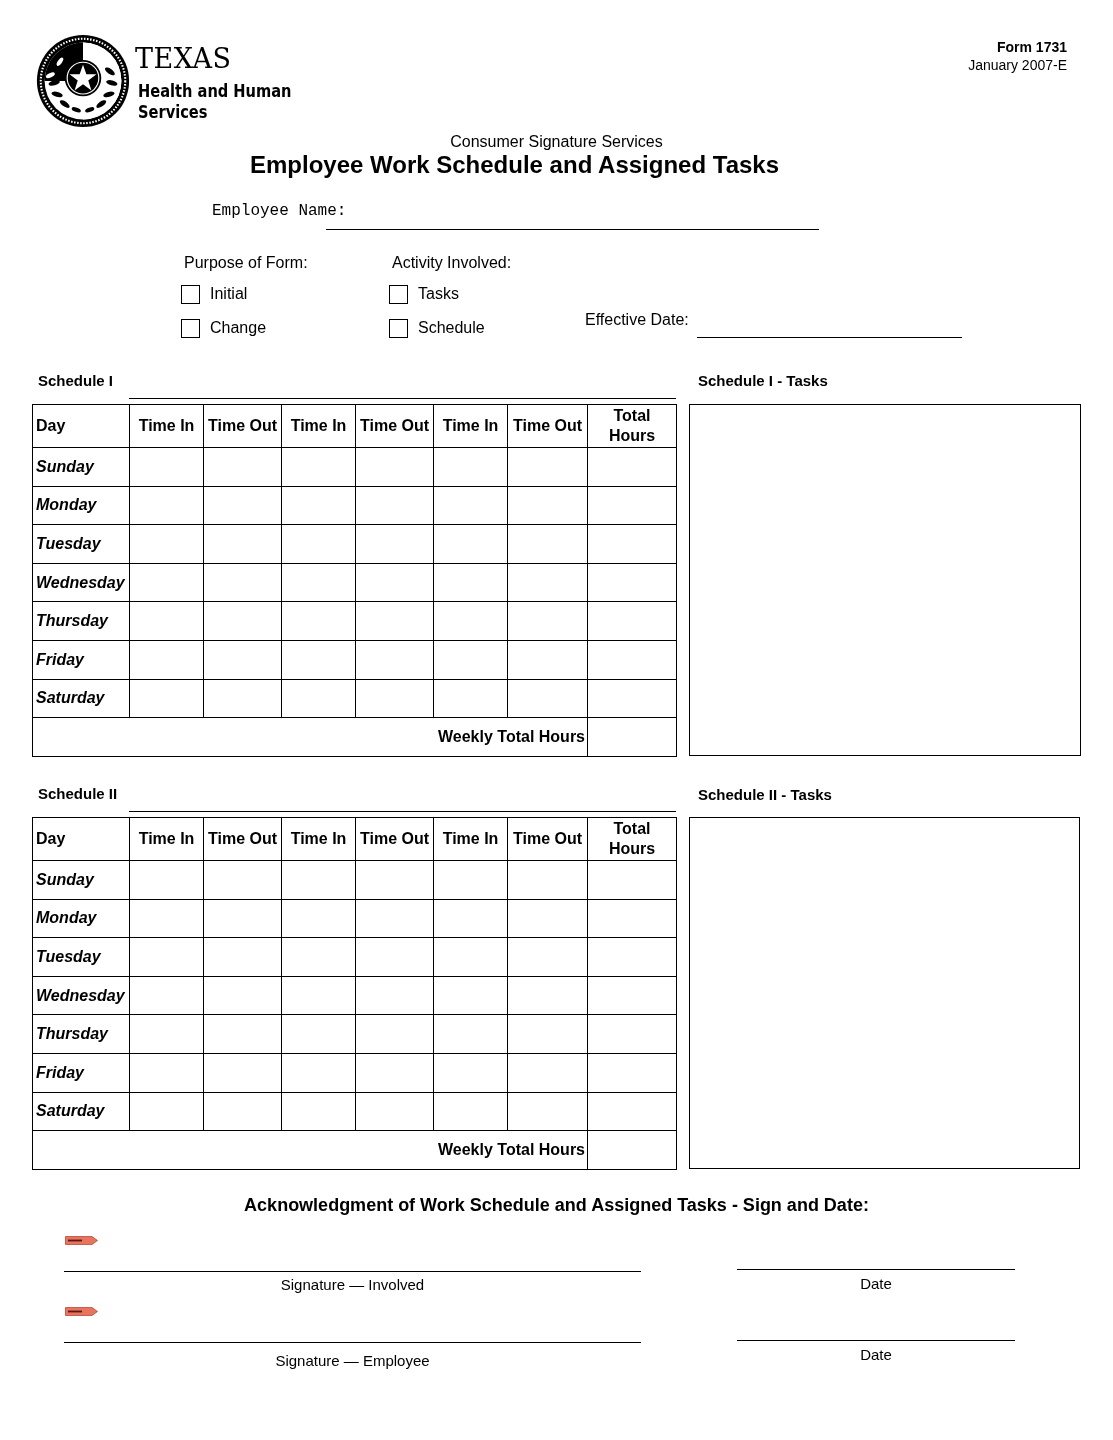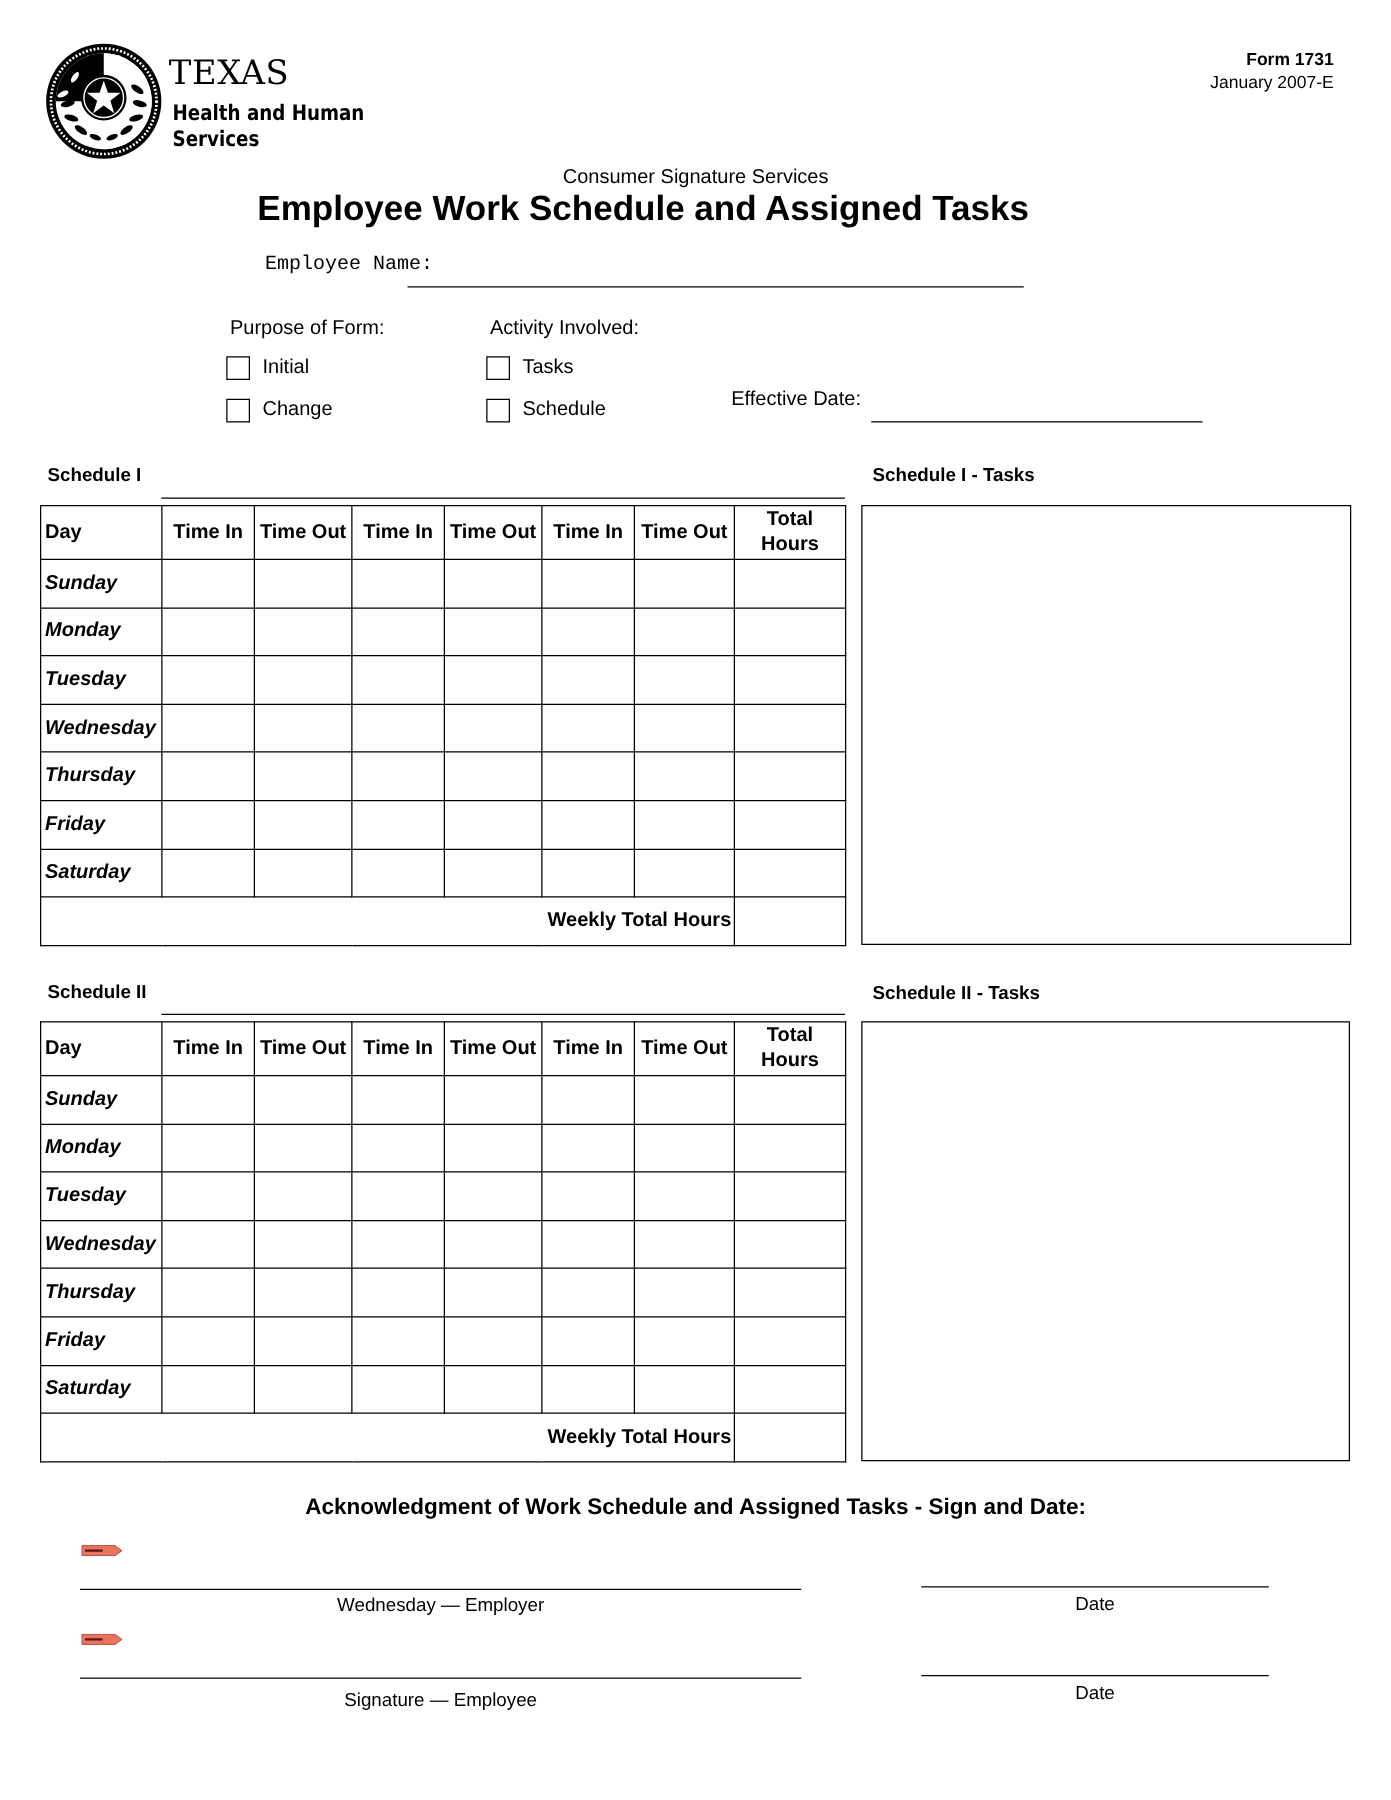--- a/index.html
+++ b/index.html
@@ -8,21 +8,21 @@
 
   
   #logo { left: 35px; top: 33px; width: 96px; height: 96px; }
   .logo-text-big { left: 135px; top: 45px; font-family: "DejaVu Serif", serif; font-size: 27px; letter-spacing: 0.5px; line-height: 1; }
   .logo-text-sm { left: 138px; font-family: "DejaVu Sans", sans-serif; font-weight: bold; font-size: 17px; line-height: 1; transform: scaleX(0.86); transform-origin: left; }
 
   .form-no { right: 46px; top: 39px; font-size: 14px; font-weight: bold; text-align: right; }
   .form-date { right: 46px; top: 57px; font-size: 14px; text-align: right; }
 
   .subtitle { left: 0; width: 1113px; top: 133px; text-align: center; font-size: 16px; }
-  .title { left: 0; width: 1029px; top: 151px; text-align: center; font-size: 28px; font-weight: bold; }
+  .title { left: 0; width: 1029px; top: 151px; text-align: center; font-size: 24px; font-weight: bold; }
 
   .lbl { font-size: 16px; white-space: nowrap; }
   .line { border-bottom: 1.5px solid #000; height: 0; }
   .cb { width: 19px; height: 19px; border: 1.3px solid #000; box-sizing: border-box; background: #fff; cursor: pointer; }
 
   .sec-title { font-size: 15px; font-weight: bold; white-space: nowrap; }
 
   table.sched { position: absolute; border-collapse: collapse; table-layout: fixed; }
   table.sched td, table.sched th { border: 1.3px solid #000; padding: 0; font-size: 16px; font-weight: bold; }
   table.sched th { height: 42px; text-align: center; line-height: 20px; }
@@ -307,21 +307,21 @@
     </tbody>
   </table>
 
 <div class="abs ack">Acknowledgment of Work Schedule and Assigned Tasks  - Sign and Date:</div>
 
 <svg class="abs sign-tag" style="left:65px; top:1236px;" viewBox="0 0 33 9">
   <polygon points="0.5,0.5 27,0.5 32.5,4.5 27,8.5 0.5,8.5" fill="#e8735f" stroke="#b84a38" stroke-width="0.8"></polygon>
   <rect x="3" y="3.6" width="14" height="1.8" fill="#5a1a10"></rect>
 </svg>
 <div class="abs line" style="left:64px; top:1271px; width:577px;"></div>
-<div class="abs cap" style="left:64px; top:1276px; width:577px;">Wednesday — Employer</div>
+<div class="abs cap" style="left:64px; top:1276px; width:577px;">Signature — Involved</div>
 <div class="abs line" style="left:737px; top:1269px; width:278px;"></div>
 <div class="abs cap" style="left:737px; top:1275px; width:278px;">Date</div>
 
 <svg class="abs sign-tag" style="left:65px; top:1307px;" viewBox="0 0 33 9">
   <polygon points="0.5,0.5 27,0.5 32.5,4.5 27,8.5 0.5,8.5" fill="#e8735f" stroke="#b84a38" stroke-width="0.8"></polygon>
   <rect x="3" y="3.6" width="14" height="1.8" fill="#5a1a10"></rect>
 </svg>
 <div class="abs line" style="left:64px; top:1342px; width:577px;"></div>
 <div class="abs cap" style="left:64px; top:1352px; width:577px;">Signature — Employee</div>
 <div class="abs line" style="left:737px; top:1340px; width:278px;"></div>

